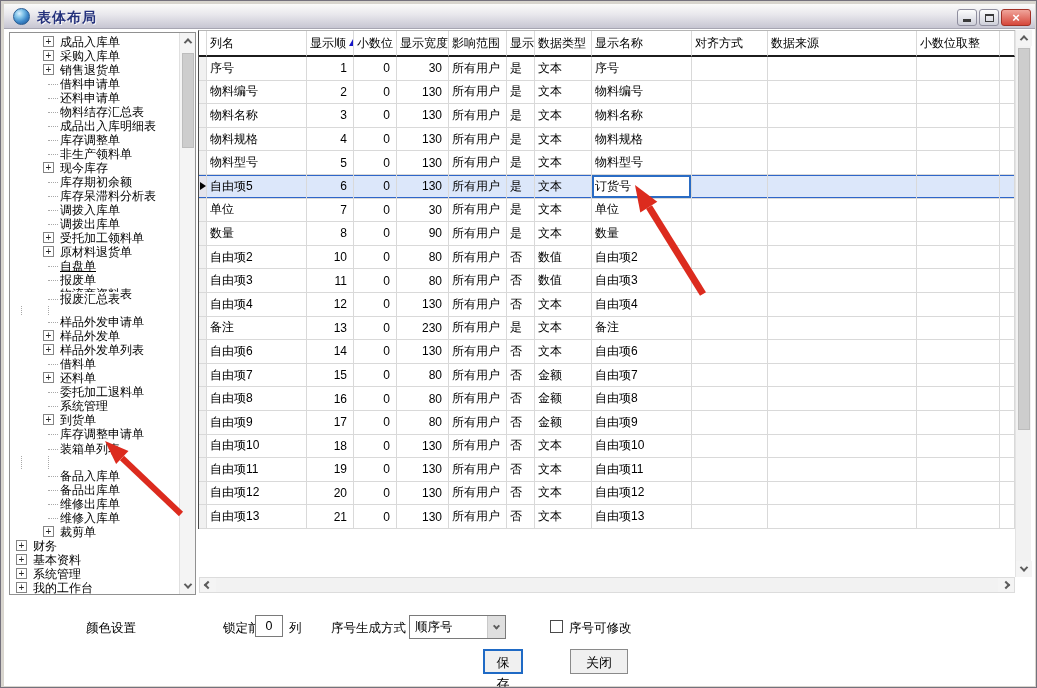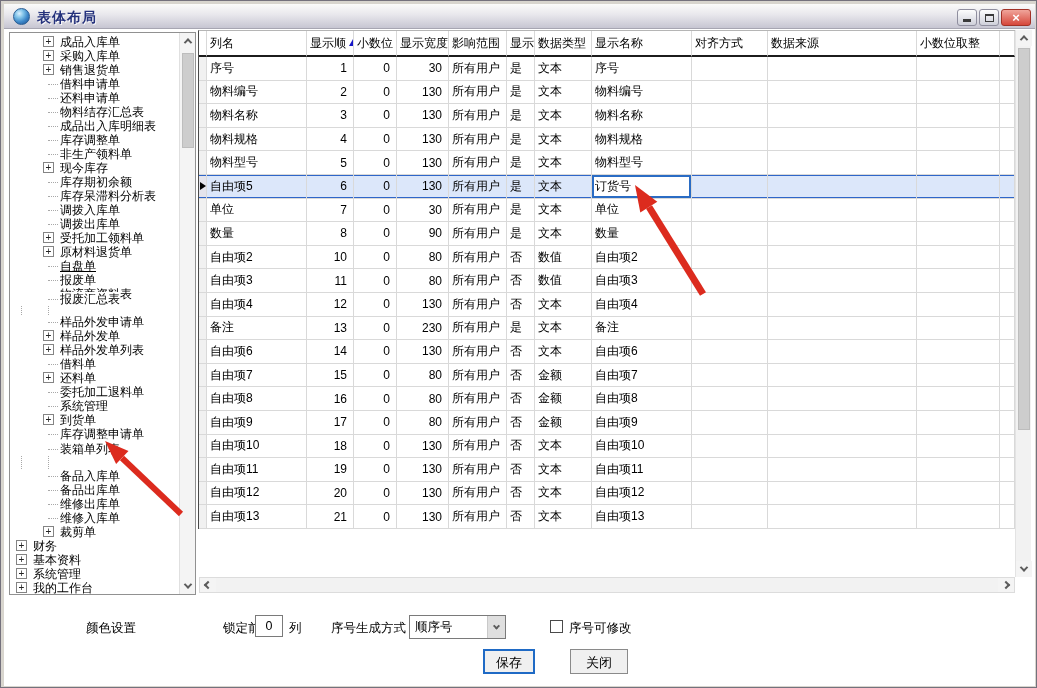--- a/index.html
+++ b/index.html
@@ -80,21 +80,21 @@
   .footer-label{position:absolute;height:20px;line-height:20px;font-size:12.5px;color:#000;white-space:nowrap;}
   .lockinput{position:absolute;left:254px;top:614px;width:28px;height:22px;border:1px solid #7a7a7a;
     text-align:center;font-size:12.5px;font-family:inherit;padding:0;background:#fff;}
   .select{position:absolute;left:408px;top:614px;width:97px;height:24px;border:1px solid #7a7a7a;background:#fff;}
   .select .selval{position:absolute;left:5px;top:0;line-height:22px;font-size:12.5px;}
   .selbtn{position:absolute;right:0;top:0;width:18px;height:22px;background:#dfdfdf;border-left:1px solid #c9c9c9;
     display:flex;align-items:center;justify-content:center;}
   .checkbox{position:absolute;left:549px;top:619px;width:13px;height:13px;border:1px solid #4a4a4a;background:#fff;}
   .pushbtn{position:absolute;top:648px;height:25px;font-size:13px;font-family:inherit;color:#000;
     background:#f0f0f0;text-align:center;line-height:21px;}
-  .btn-save{left:482px;width:52px;border:2px solid #1f6ac5;}
+  .btn-save{left:482px;width:40px;border:2px solid #1f6ac5;}
   .btn-close2{left:569px;width:58px;border:1px solid #8a8a8a;line-height:23px;}
 
   .arrow-layer{position:absolute;left:0;top:0;width:1037px;height:688px;pointer-events:none;z-index:60;}
 </style>
 </head>
 <body>
 
 <div class="window">
 
   <div class="titlebar">

